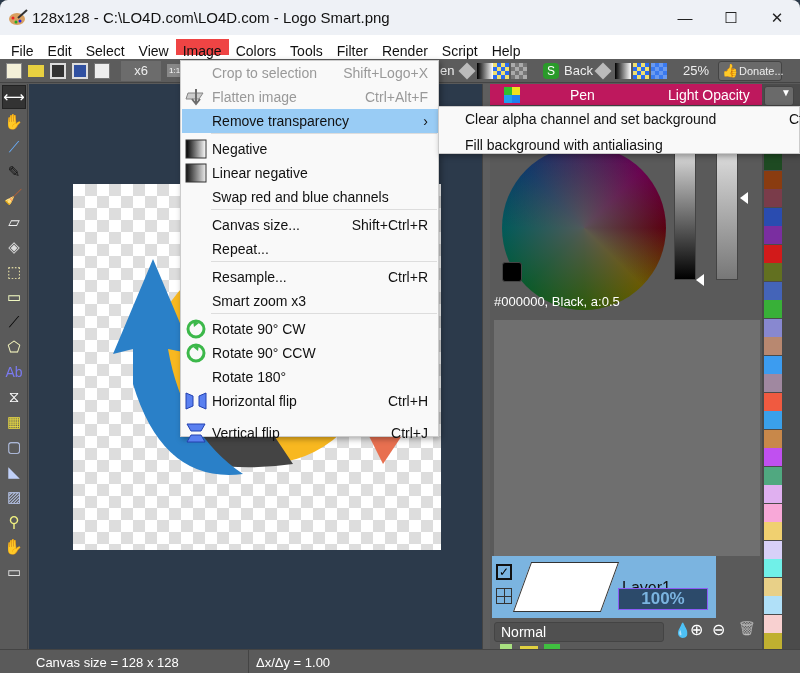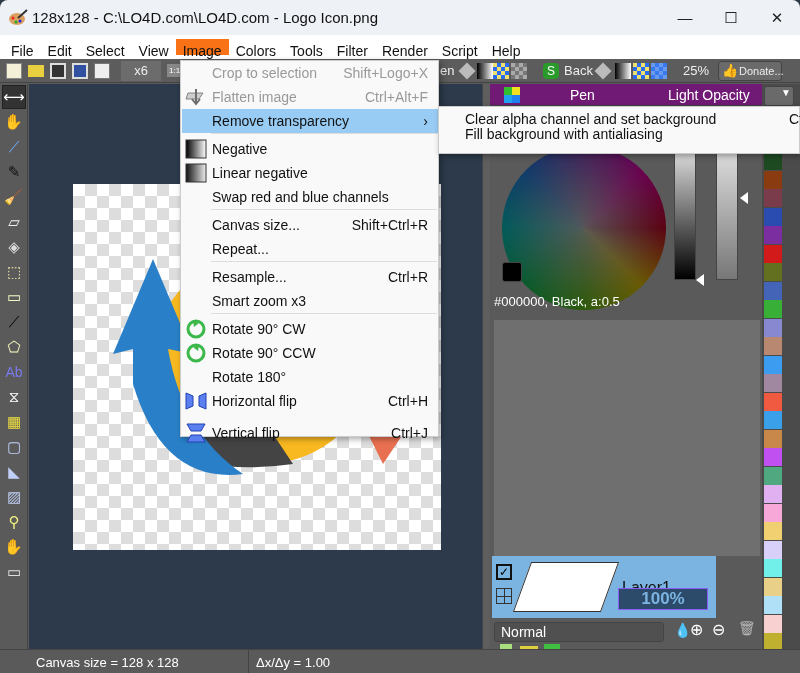--- a/index.html
+++ b/index.html
@@ -5,32 +5,32 @@
 *{box-sizing:border-box;margin:0;padding:0}
 body{width:800px;height:673px;overflow:hidden;background:#2b3a4a;font-family:"Liberation Sans",sans-serif;position:relative}
 .win{position:absolute;left:0;top:0;width:800px;height:673px;background:#5a5a5a;border-radius:8px 8px 0 0;overflow:hidden}
 .titlebar{position:absolute;left:0;top:0;width:800px;height:35px;background:#eef1f6;display:flex;align-items:center}
 .app-icon{width:20px;height:18px;margin-left:8px;margin-right:4px}
 .title{font-size:15px;color:#111}
 .win-ctrls{position:absolute;right:0;top:0;display:flex;height:35px}
 .win-ctrls div{width:46px;height:35px;display:flex;align-items:center;justify-content:center;font-size:15px;color:#222}
 .menubar{position:absolute;left:0;top:35px;width:800px;height:24px;background:#fff;display:flex;align-items:center;padding-left:4px}
 .menubar span{font-size:14px;color:#111;padding:0 7px;height:16px;line-height:24px}
-.menubar span.active{background:#f97316}
+.menubar span.active{background:#ef4444}
 .toolbar{position:absolute;left:0;top:59px;width:800px;height:24px;background:#5c5c5c;border-bottom:1px solid #444;display:flex;align-items:center}
 .tb-ic{width:16px;height:16px;margin:0 3px;display:inline-block}
 .zoombox{width:40px;height:20px;background:#6c6c6c;color:#eee;font-size:13px;text-align:center;line-height:20px;margin-left:8px}
 .onebox{font-size:8px;background:#888;color:#fff;padding:2px;margin-left:6px}
 .left-tools{position:absolute;left:0;top:84px;width:28px;height:565px;background:#5a5a5a;border-right:1px solid #444}
 .tool{width:24px;height:24px;margin:1px 2px 0;display:flex;align-items:center;justify-content:center;font-size:15px}
 .canvas-area{position:absolute;left:29px;top:84px;width:453px;height:565px;background:#2c3a4b}
 .checker{position:absolute;left:44px;top:100px;width:368px;height:366px;background-color:#fff;background-image:linear-gradient(45deg,#ddd 25%,transparent 25%,transparent 75%,#ddd 75%),linear-gradient(45deg,#ddd 25%,transparent 25%,transparent 75%,#ddd 75%);background-size:24px 24px;background-position:0 0,12px 12px}
 .splitter{position:absolute;left:482px;top:84px;width:8px;height:565px;background:#5e5e5e;border-left:1px solid #444}
 .right-panel{position:absolute;left:490px;top:84px;width:272px;height:565px;background:#5a5a5a}
-.pen-head{position:absolute;left:0;top:0;width:272px;height:22px;background:#701a75;border-bottom:1px solid #444;color:#fff;font-size:14px}
+.pen-head{position:absolute;left:0;top:0;width:272px;height:22px;background:#be185d;border-bottom:1px solid #444;color:#fff;font-size:14px}
 .colorwheel{position:absolute;left:12px;top:62px;width:164px;height:164px;border-radius:50%;background:conic-gradient(from 90deg,#5a0010,#6a5a00,#2c5a0a,#0a5a2c,#005a5a,#103a6a,#40205a,#6a0050,#5a0010)}
 .cw-inner{position:absolute;inset:0;border-radius:50%;background:radial-gradient(circle,rgba(90,90,90,0.9) 0%,rgba(90,90,90,0) 72%)}
 .slider1{position:absolute;left:184px;top:66px;width:22px;height:130px;background:linear-gradient(#ddd,#000);border:1px solid #444}
 .slider2{position:absolute;left:226px;top:66px;width:22px;height:130px;background:linear-gradient(#ddd,#777);border:1px solid #444}
 .swatch-black{position:absolute;left:12px;top:178px;width:20px;height:20px;background:#000;border-radius:3px;border:1px solid #444}
 .color-info{position:absolute;left:4px;top:210px;color:#fff;font-size:13px}
 .layers-area{position:absolute;left:4px;top:236px;width:266px;height:236px;background:#6f6f6f}
 .layer-row{position:absolute;left:2px;top:472px;width:224px;height:62px;background:#7bb4e0}
 .layer-name{position:absolute;left:130px;top:23px;font-size:16px;color:#111}
 .layer-opacity{position:absolute;left:126px;top:32px;width:90px;height:22px;background:#2c4a6a;border:1px solid #8b5cf6;color:#7bb4e0;font-size:17px;font-weight:bold;text-align:center;line-height:20px}
@@ -54,21 +54,21 @@
 
 <div class="win">
   <div class="titlebar">
     <svg class="app-icon" viewBox="0 0 20 18">
         <ellipse cx="9" cy="10" rx="8" ry="6" fill="#d9a060"></ellipse>
         <circle cx="5" cy="9" r="1.5" fill="#e22"></circle>
         <circle cx="8" cy="13" r="1.5" fill="#2a2"></circle>
         <circle cx="12" cy="12" r="1.5" fill="#22e"></circle>
         <path d="M10 9 L19 1" stroke="#333" stroke-width="2"></path>
       </svg>
-    <span class="title">128x128 - C:\LO4D.com\LO4D.com - Logo Icon.png</span>
+    <span class="title">128x128 - C:\LO4D.com\LO4D.com - Logo Smart.png</span>
     <div class="win-ctrls">
       <div>—</div>
       <div>☐</div>
       <div>✕</div>
     </div>
   </div>
 
   <div class="menubar">
     <span>File</span>
     <span>Edit</span>
@@ -307,16 +307,16 @@
         <span class="sc">Ctrl+J</span>
       </div>
       <div class="sep" style="top: 72px;"></div>
       <div class="sep" style="top: 148px;"></div>
       <div class="sep" style="top: 200px;"></div>
       <div class="sep" style="top: 252px;"></div>
     </div>
 
   <div class="submenu">
     <span class="sub-i" style="top:4px">Clear alpha channel and set background</span>
-    <span class="sub-i" style="top:19px">Fill background with antialiasing</span>
+    <span class="sub-i" style="top:30px">Fill background with antialiasing</span>
     <span style="position:absolute;left:350px;top:4px;font-size:14px;color:#111">Ct</span>
   </div>
 </div>
 
 </body></html>

